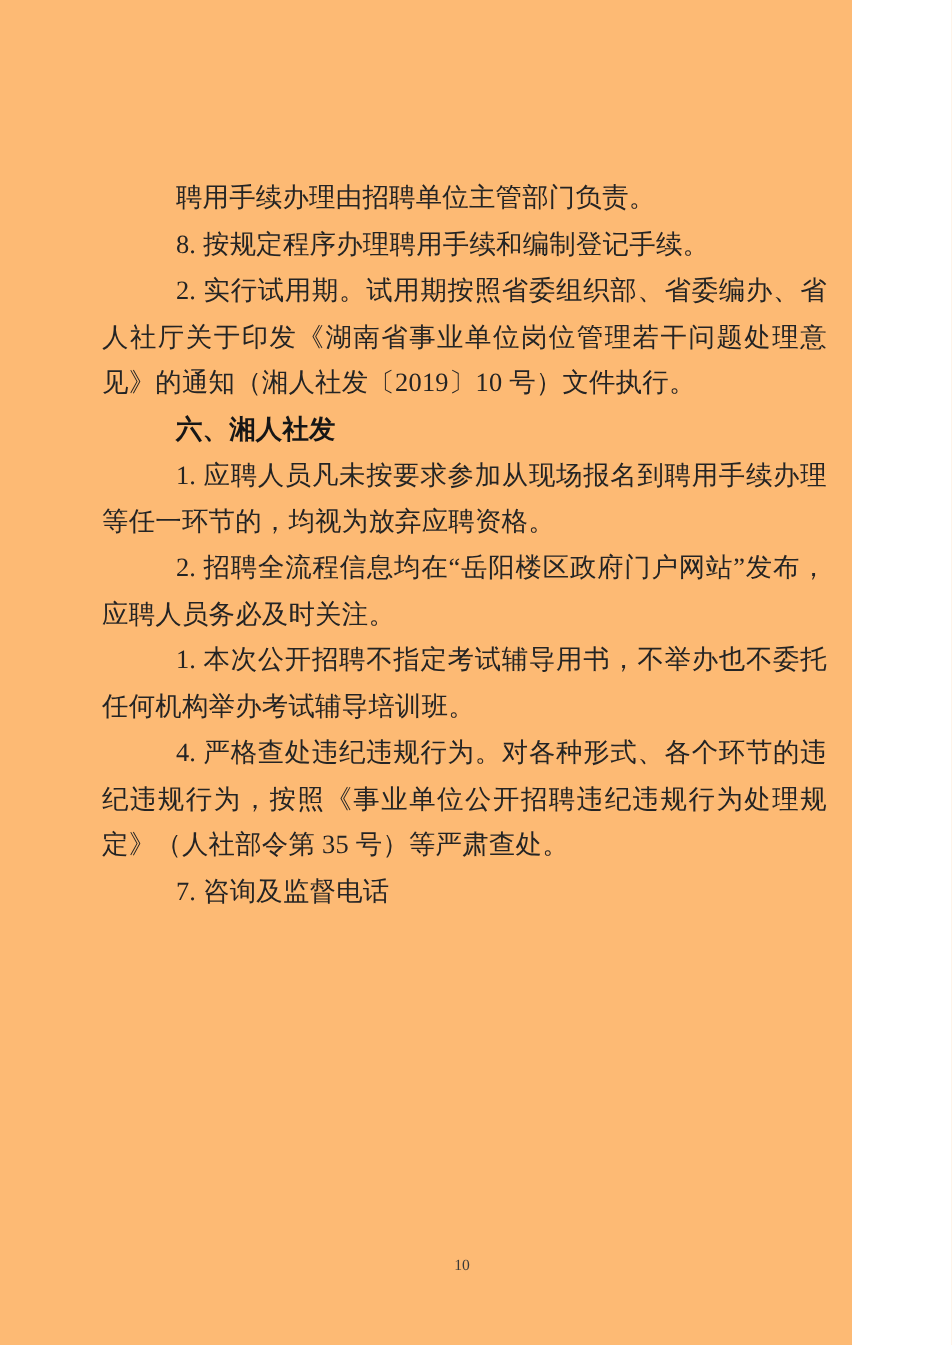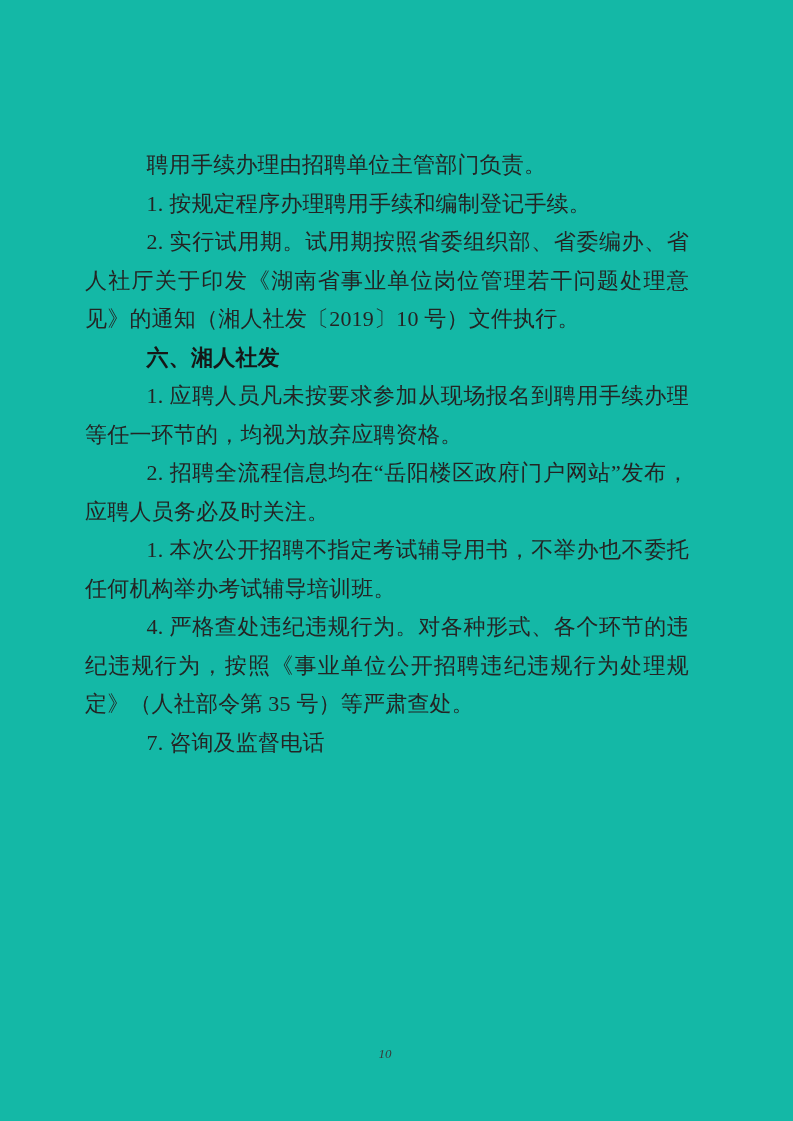--- a/index.html
+++ b/index.html
@@ -8,23 +8,23 @@
     background: #ffffff;
   }
   body {
     width: 793px;
     height: 1121px;
     overflow: hidden;
     font-family: "Liberation Serif", "DejaVu Serif", serif;
   }
   .page {
     position: relative;
-    width: 793px;
+    width: 710px;
     height: 1121px;
-    background: #14b8a6;
+    background: #fdba74;
   }
   .content {
     position: absolute;
     left: 85px;
     top: 146px;
     width: 604px;
     font-size: 22px;
     line-height: 38.5px;
     color: #242424;
     text-align: justify;
@@ -42,30 +42,29 @@
   }
   .page-number {
     position: absolute;
     left: 0;
     top: 1046px;
     width: 770px;
     text-align: center;
     font-size: 13px;
     color: #3a3a3a;
     font-family: "Liberation Serif", "DejaVu Serif", serif;
-    font-style: italic;
   }
 </style>
 </head>
 <body>
 
 <div class="page">
   <div class="content">
     <p>聘用手续办理由招聘单位主管部门负责。</p>
-    <p>1. 按规定程序办理聘用手续和编制登记手续。</p>
+    <p>8. 按规定程序办理聘用手续和编制登记手续。</p>
     <p>2. 实行试用期。试用期按照省委组织部、省委编办、省人社厅关于印发《湖南省事业单位岗位管理若干问题处理意见》的通知（湘人社发〔2019〕10 号）文件执行。</p>
     <p class="heading">六、湘人社发</p>
     <p>1. 应聘人员凡未按要求参加从现场报名到聘用手续办理等任一环节的，均视为放弃应聘资格。</p>
     <p>2. 招聘全流程信息均在“岳阳楼区政府门户网站”发布，应聘人员务必及时关注。</p>
     <p>1. 本次公开招聘不指定考试辅导用书，不举办也不委托任何机构举办考试辅导培训班。</p>
     <p>4. 严格查处违纪违规行为。对各种形式、各个环节的违纪违规行为，按照《事业单位公开招聘违纪违规行为处理规定》（人社部令第 35 号）等严肃查处。</p>
     <p>7. 咨询及监督电话</p>
   </div>
   <div class="page-number">10</div>
 </div>

